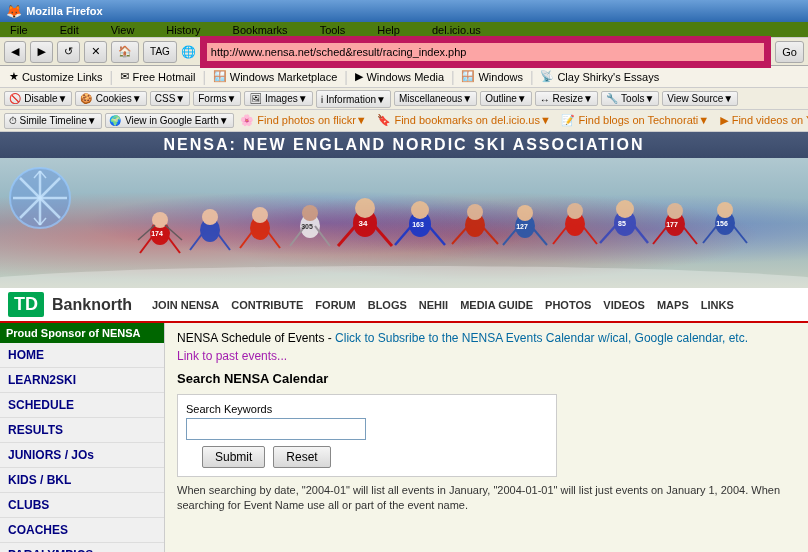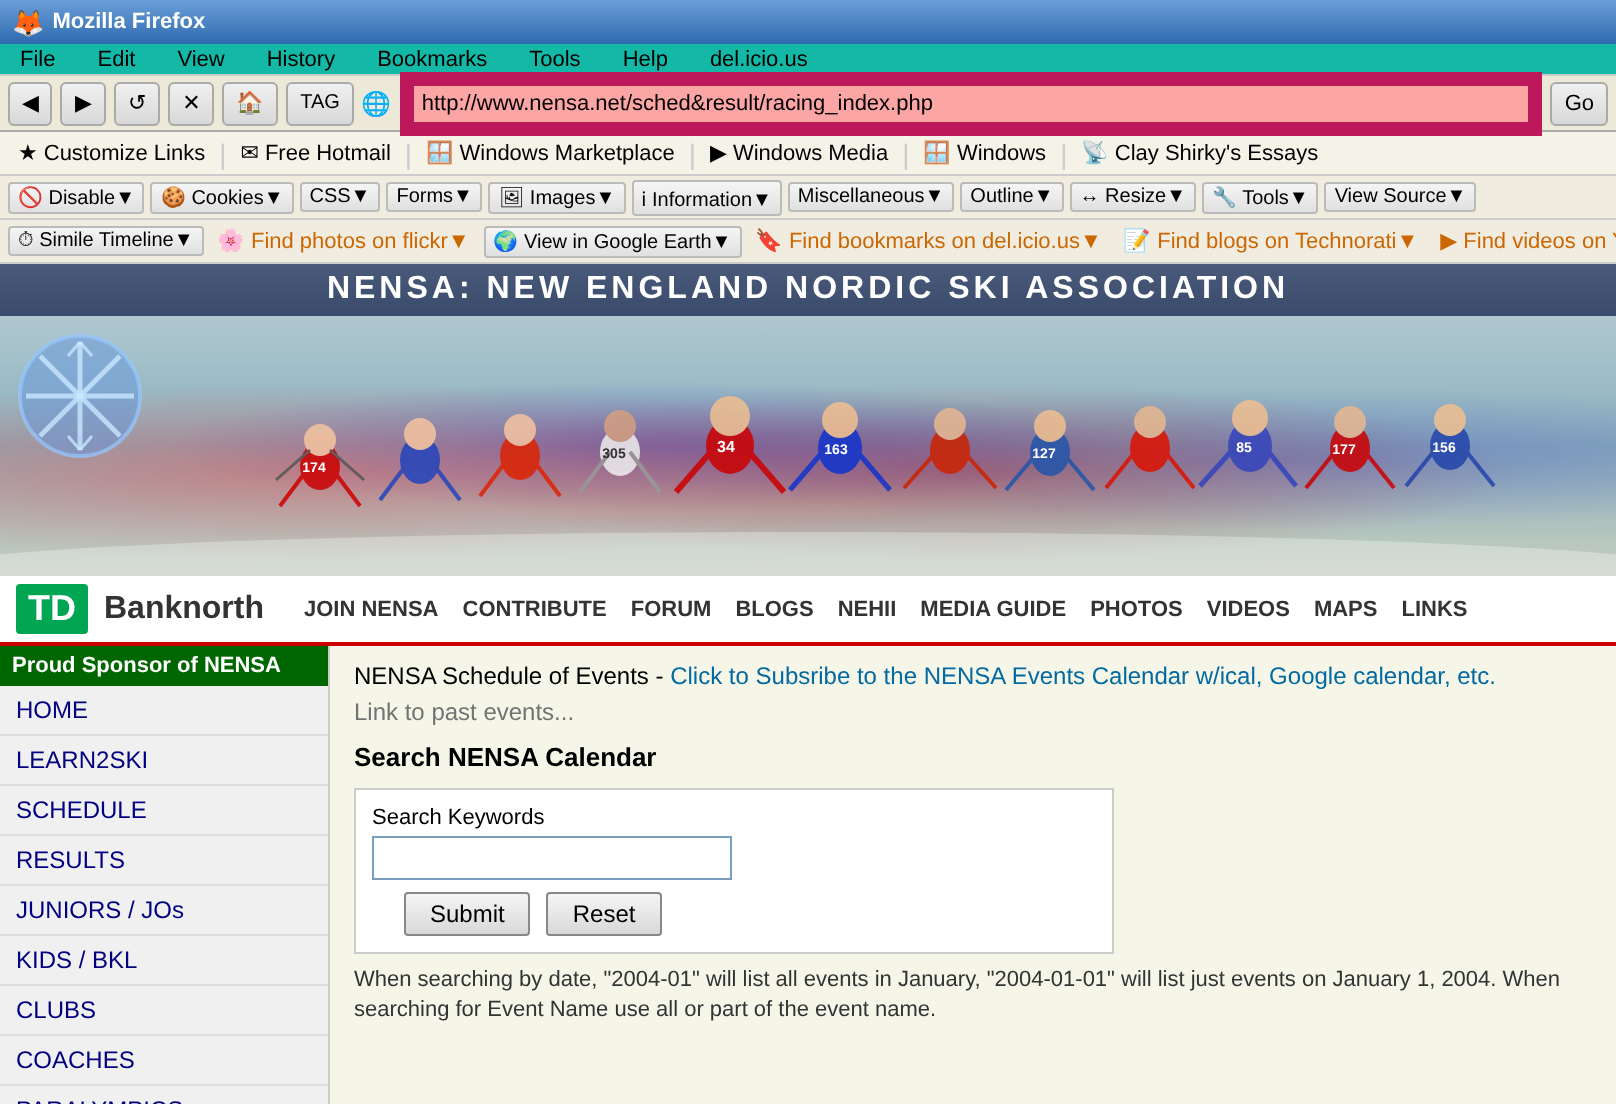--- a/index.html
+++ b/index.html
@@ -13,27 +13,27 @@
       align-items: center;
       padding: 0 6px;
       color: white;
       font-size: 11px;
       font-weight: bold;
     }
     .title-bar-icon { margin-right: 4px; font-size: 13px; }
 
     
     .menu-bar {
-      background: #14b8a6;
+      background: #4d7c0f;
       border-bottom: 1px solid #ccc;
       height: 16px;
       display: flex;
       align-items: center;
       padding: 0 4px;
-      gap: 9px;
+      gap: 20px;
     }
     .menu-item {
       padding: 2px 6px;
       font-size: 11px;
       cursor: pointer;
       color: #000;
     }
 
     
     .address-bar {
@@ -217,39 +217,39 @@
       font-weight: bold;
       padding: 4px 6px;
       text-align: left;
     }
     .sidebar-menu {
       list-style: none;
     }
     .sidebar-menu-item {
       padding: 5px 8px;
       font-size: 12px;
-      font-weight: normal;
+      font-weight: bold;
       color: #000080;
       cursor: pointer;
       border-bottom: 1px solid #ddd;
     }
 
     
     .content-area {
       flex: 1;
       padding: 8px 12px;
       background: #f5f5e8;
       overflow-y: auto;
     }
     .events-title {
       font-size: 12px;
       margin-bottom: 4px;
     }
     .events-title a { color: #0369a1; }
-    .link-past { color: #737373; font-size: 12px; cursor: pointer; margin-bottom: 8px; display: block; }
+    .link-past { color: #a21caf; font-size: 12px; cursor: pointer; margin-bottom: 8px; display: block; }
     .search-section h3 { font-size: 13px; font-weight: bold; margin-bottom: 8px; }
     .search-form {
       border: 1px solid #ccc;
       padding: 8px;
       background: white;
       display: inline-block;
       min-width: 380px;
     }
     .search-row {
       display: flex;
@@ -370,22 +370,22 @@
   <span class="toolbar-item toolbar-btn">ℹ Information▼</span>
   <span class="toolbar-item toolbar-btn">Miscellaneous▼</span>
   <span class="toolbar-item toolbar-btn">Outline▼</span>
   <span class="toolbar-item toolbar-btn">↔ Resize▼</span>
   <span class="toolbar-item toolbar-btn">🔧 Tools▼</span>
   <span class="toolbar-item toolbar-btn">View Source▼</span>
 </div>
 
 <div class="toolbar-row">
   <span class="toolbar-item toolbar-btn">⏱ Simile Timeline▼</span>
+  <span class="toolbar-item toolbar-btn">🌍 View in Google Earth▼</span>
   <span class="toolbar-item" style="color:#cc6600;">🌸 Find photos on flickr▼</span>
-  <span class="toolbar-item toolbar-btn">🌍 View in Google Earth▼</span>
   <span class="toolbar-item" style="color:#cc6600;">🔖 Find bookmarks on del.icio.us▼</span>
   <span class="toolbar-item" style="color:#cc6600;">📝 Find blogs on Technorati▼</span>
   <span class="toolbar-item" style="color:#cc6600;">▶ Find videos on YouTube▼</span>
 </div>
 
 <div class="nensa-header">
   <span>NENSA: NEW ENGLAND NORDIC SKI ASSOCIATION</span>
 </div>
 
 <div class="hero-area">

